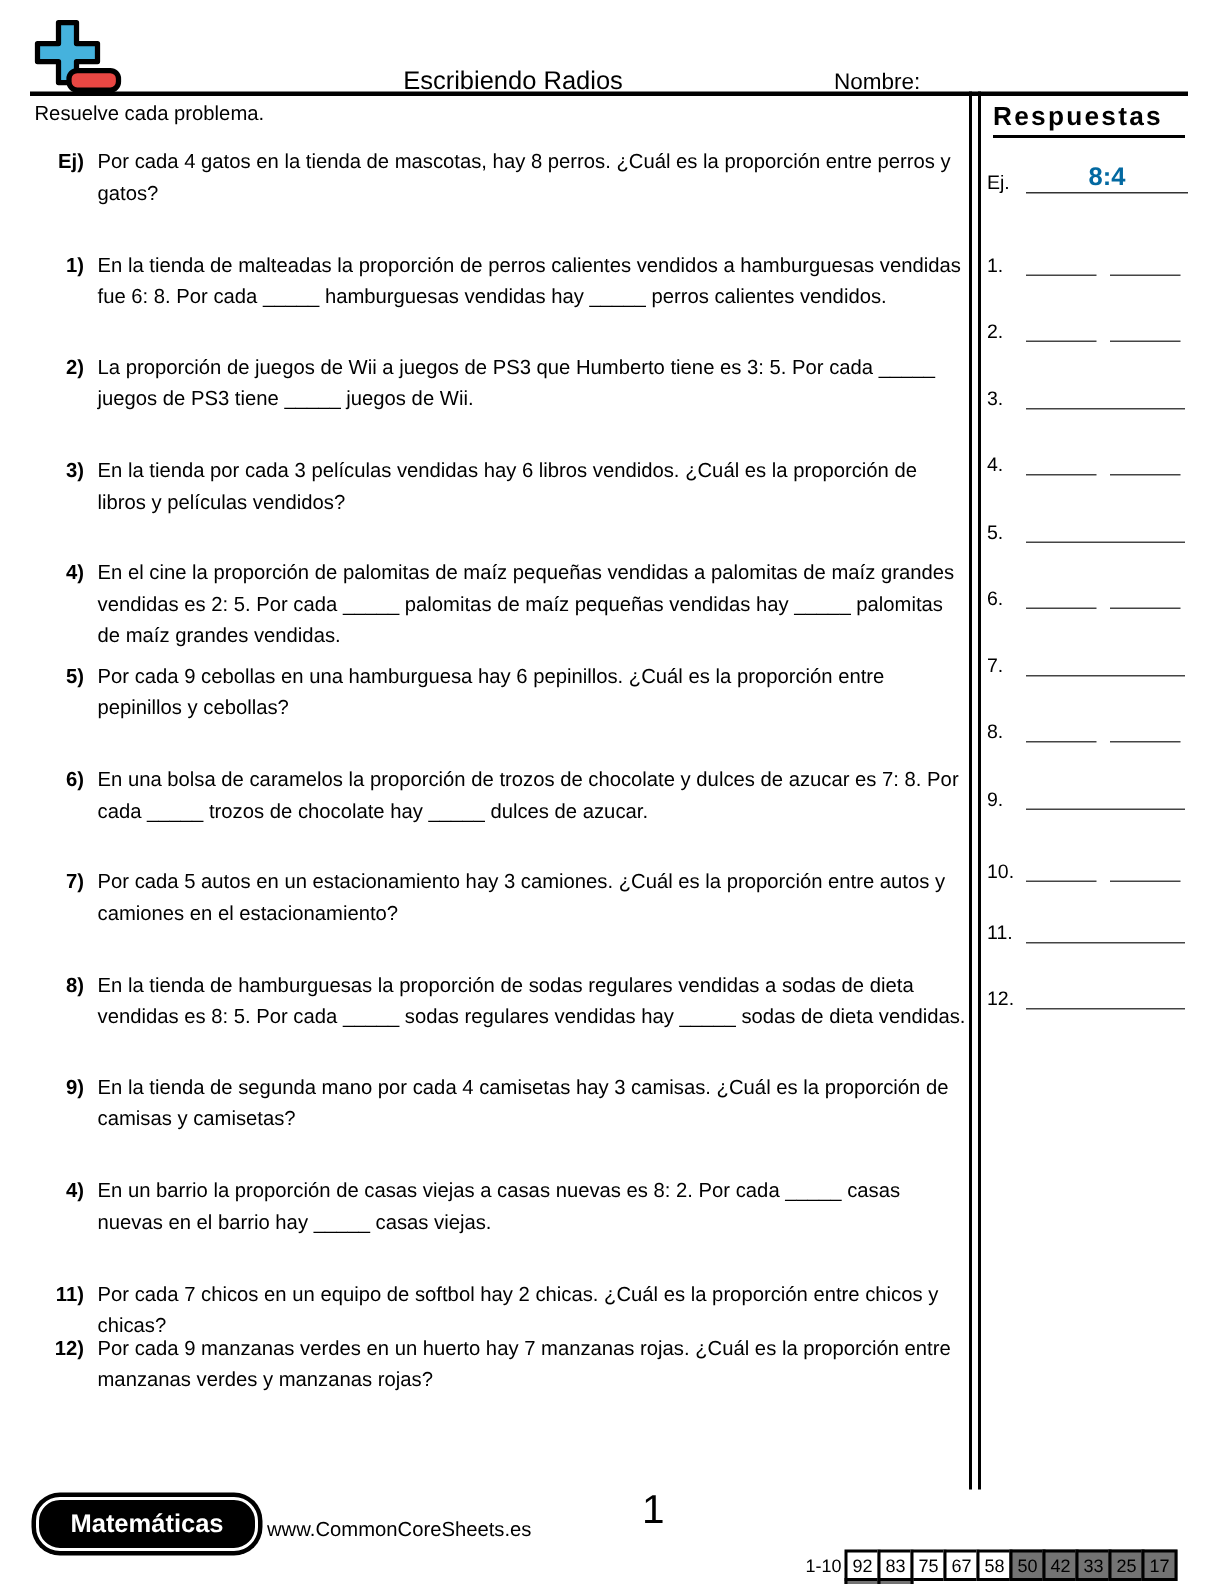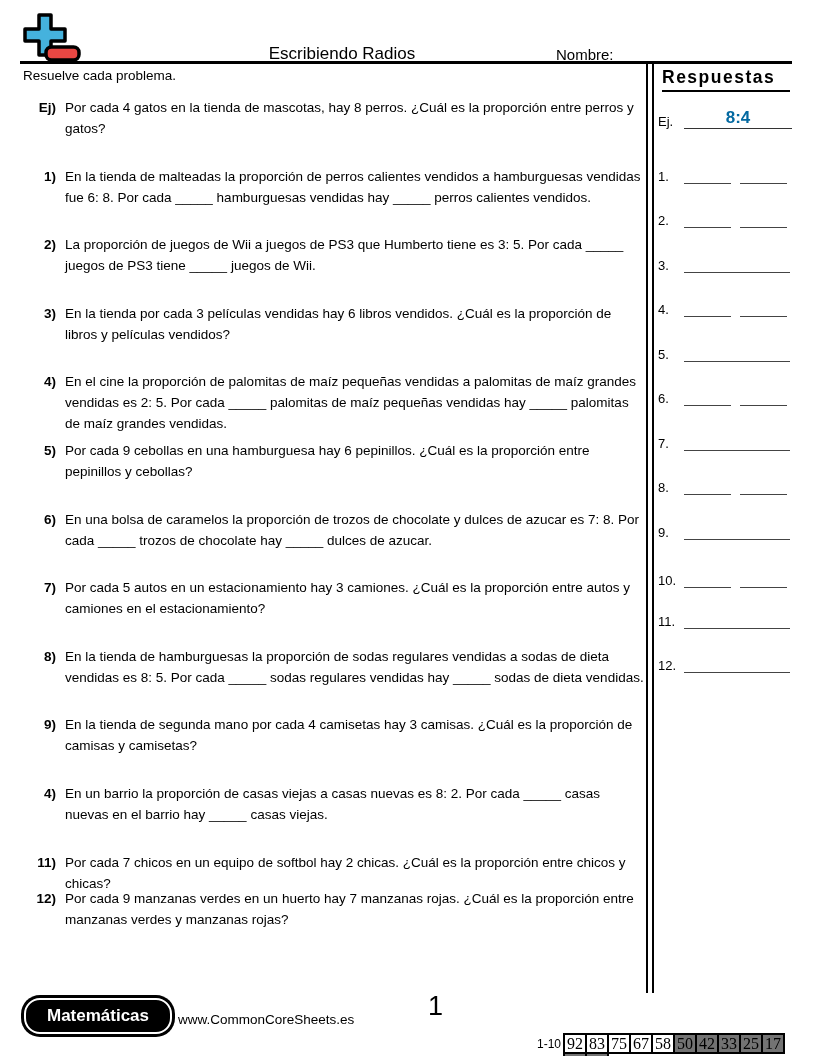--- a/index.html
+++ b/index.html
@@ -37,21 +37,21 @@
   .brand{position:absolute;left:24px;top:998px;width:144px;height:32px;background:#000;
     border:2px solid #fff;box-shadow:0 0 0 3px #000;border-radius:16px;display:flex;
     align-items:center;justify-content:center;color:#fff;font-weight:bold;font-size:17px;}
   .website{position:absolute;left:178px;top:1012px;font-size:13.5px;}
   .page-num{position:absolute;left:428px;top:991px;font-size:27px;}
   .score{position:absolute;left:518px;top:993px;margin-top:40px;}
   .score-row{display:flex;align-items:center;}
   .score-row + .score-row{margin-top:-2px;}
   .slabel{flex:none;width:43px;text-align:right;padding-right:4px;font-size:12px;}
   .cell{flex:none;width:20px;height:17px;border:2px solid #000;margin-left:-2px;
-    display:flex;align-items:center;justify-content:center;font-size:16px;background:#fff;font-family:Liberation Serif, serif;}
+    display:flex;align-items:center;justify-content:center;font-size:12px;background:#fff;}
   .cell:first-of-type{margin-left:0;}
   .cell.shaded{background:#737373;}
 </style>
 </head>
 <body>
 
 <div class="logo">
   <svg width="62" height="54" viewBox="0 0 62 54">
     <path d="M19 5 h12 v14 h14 v12 h-14 v14 h-12 v-14 h-14 v-12 h14 z" fill="#45b2dd" stroke="#000" stroke-width="3.5" stroke-linejoin="round"></path>
     <rect x="26" y="37" width="33" height="13" rx="5.5" fill="#e94743" stroke="#000" stroke-width="3.5"></rect>

